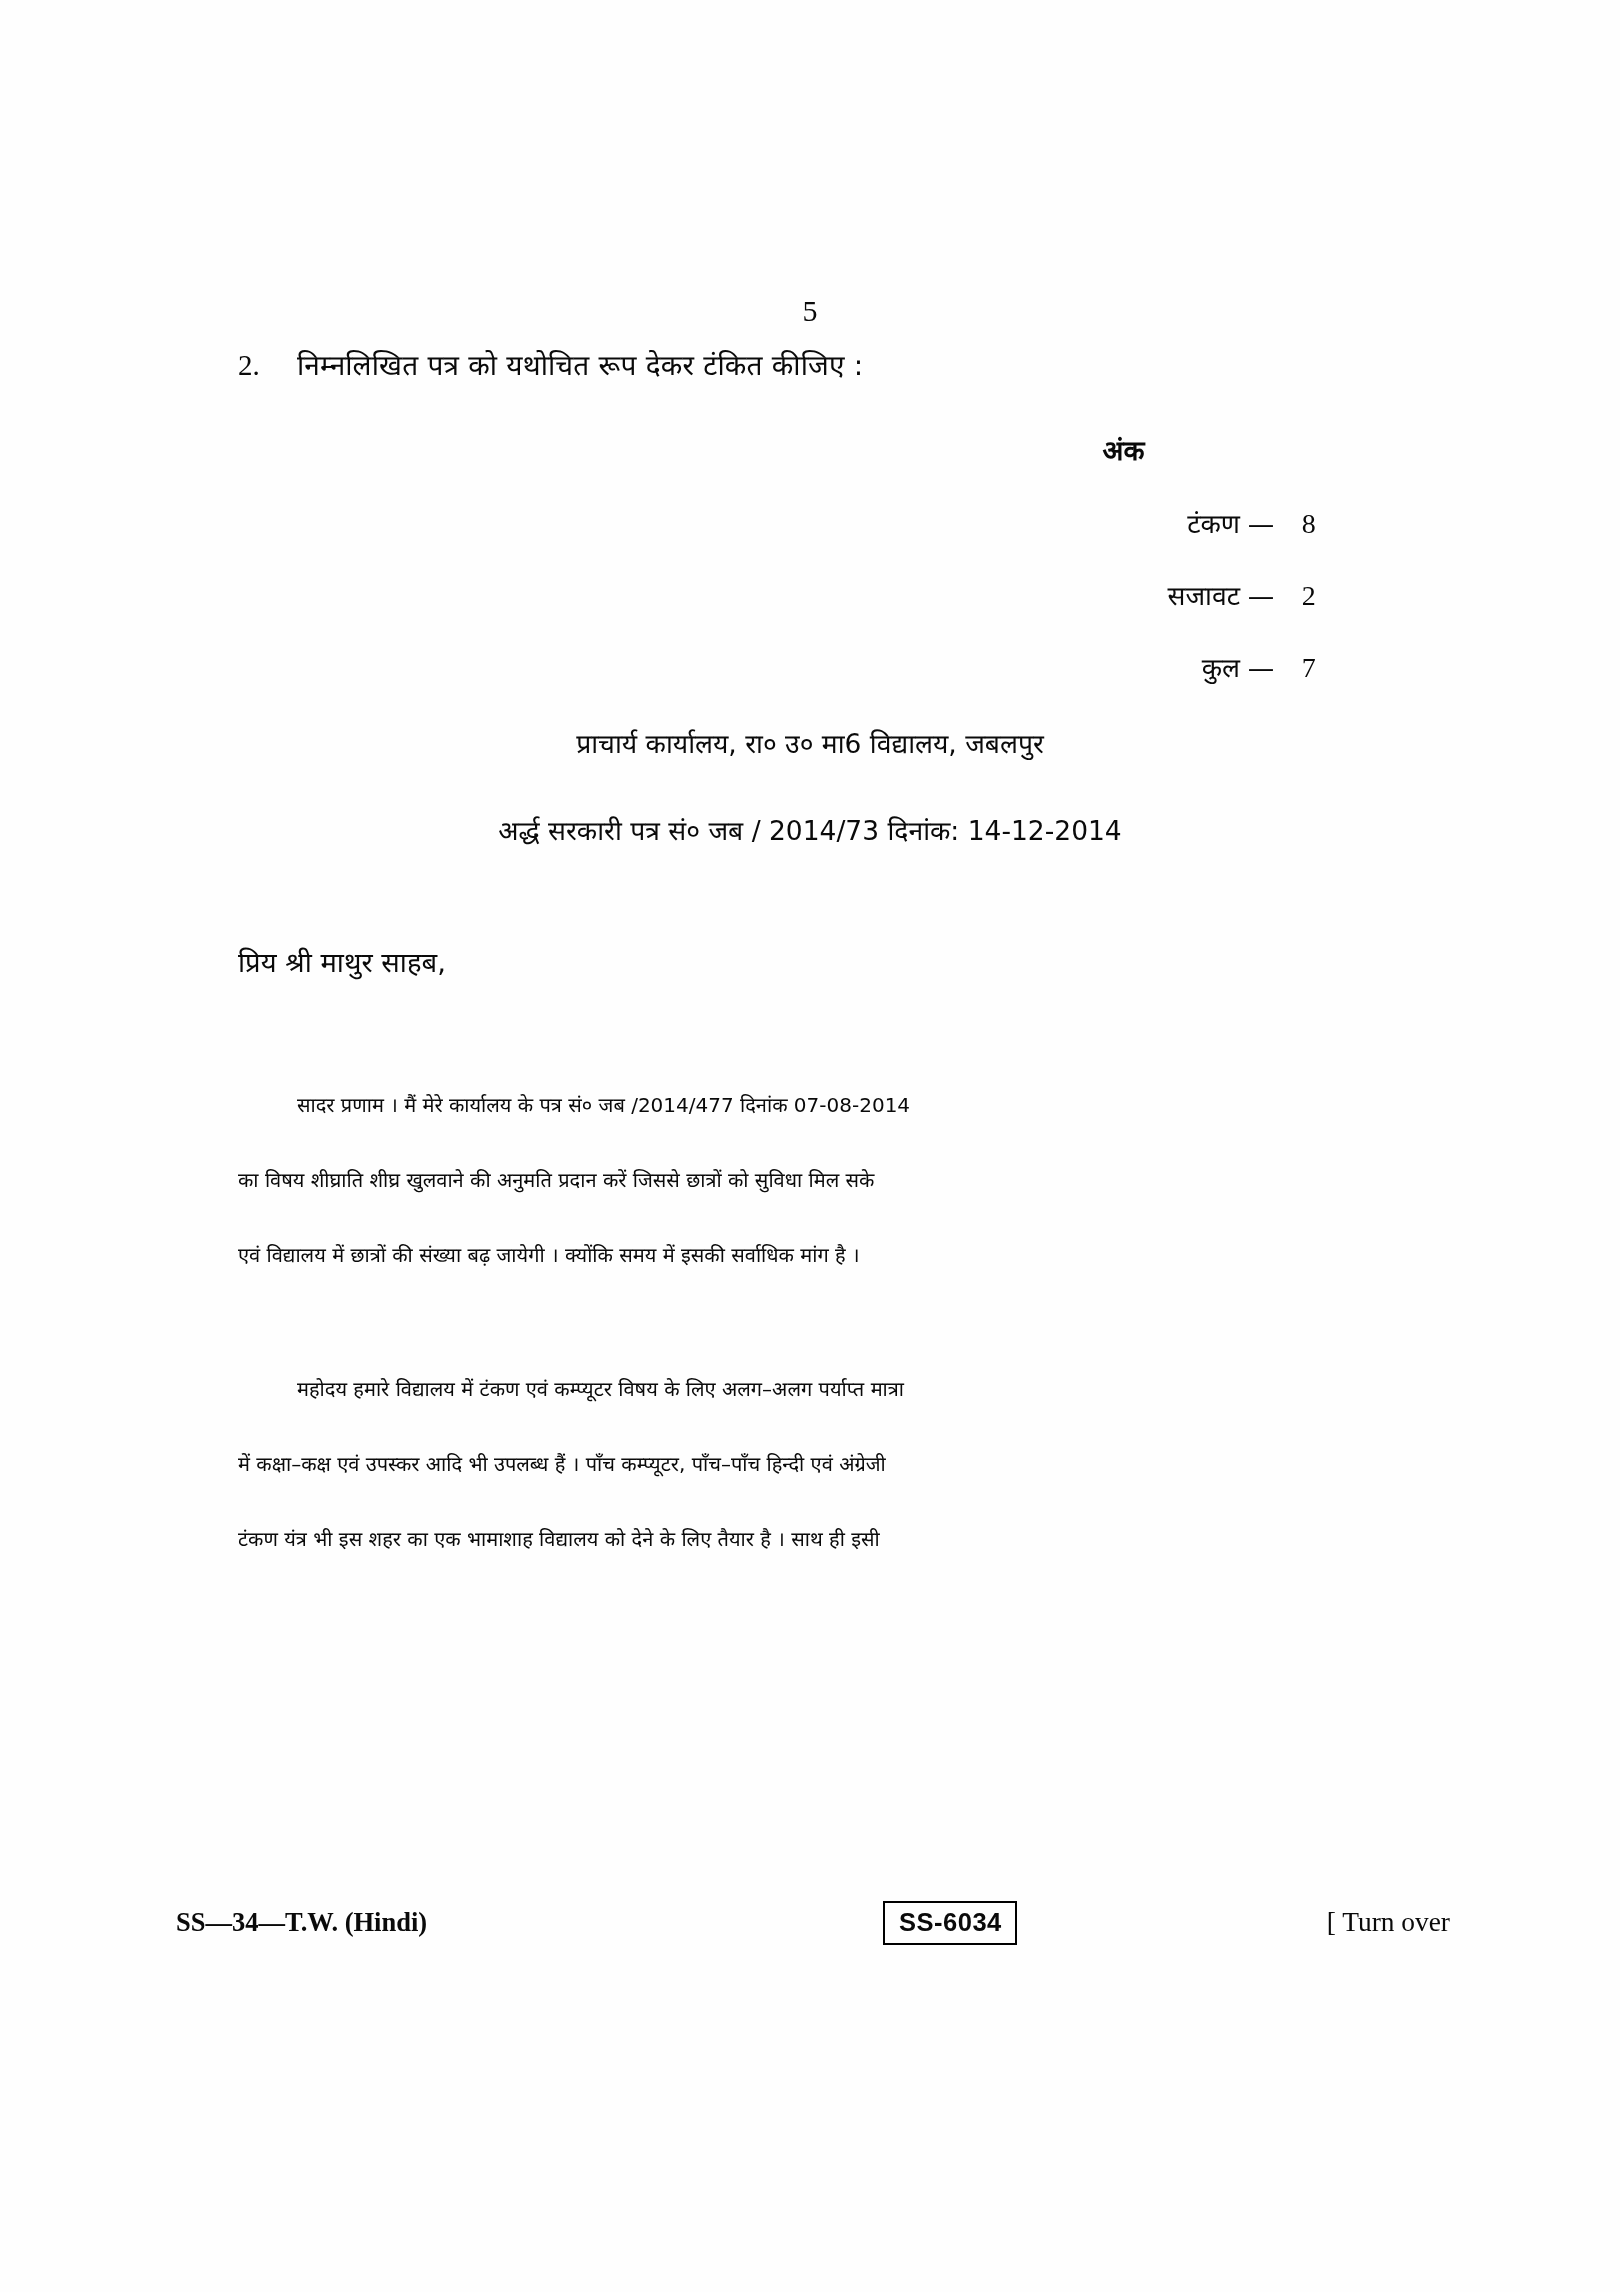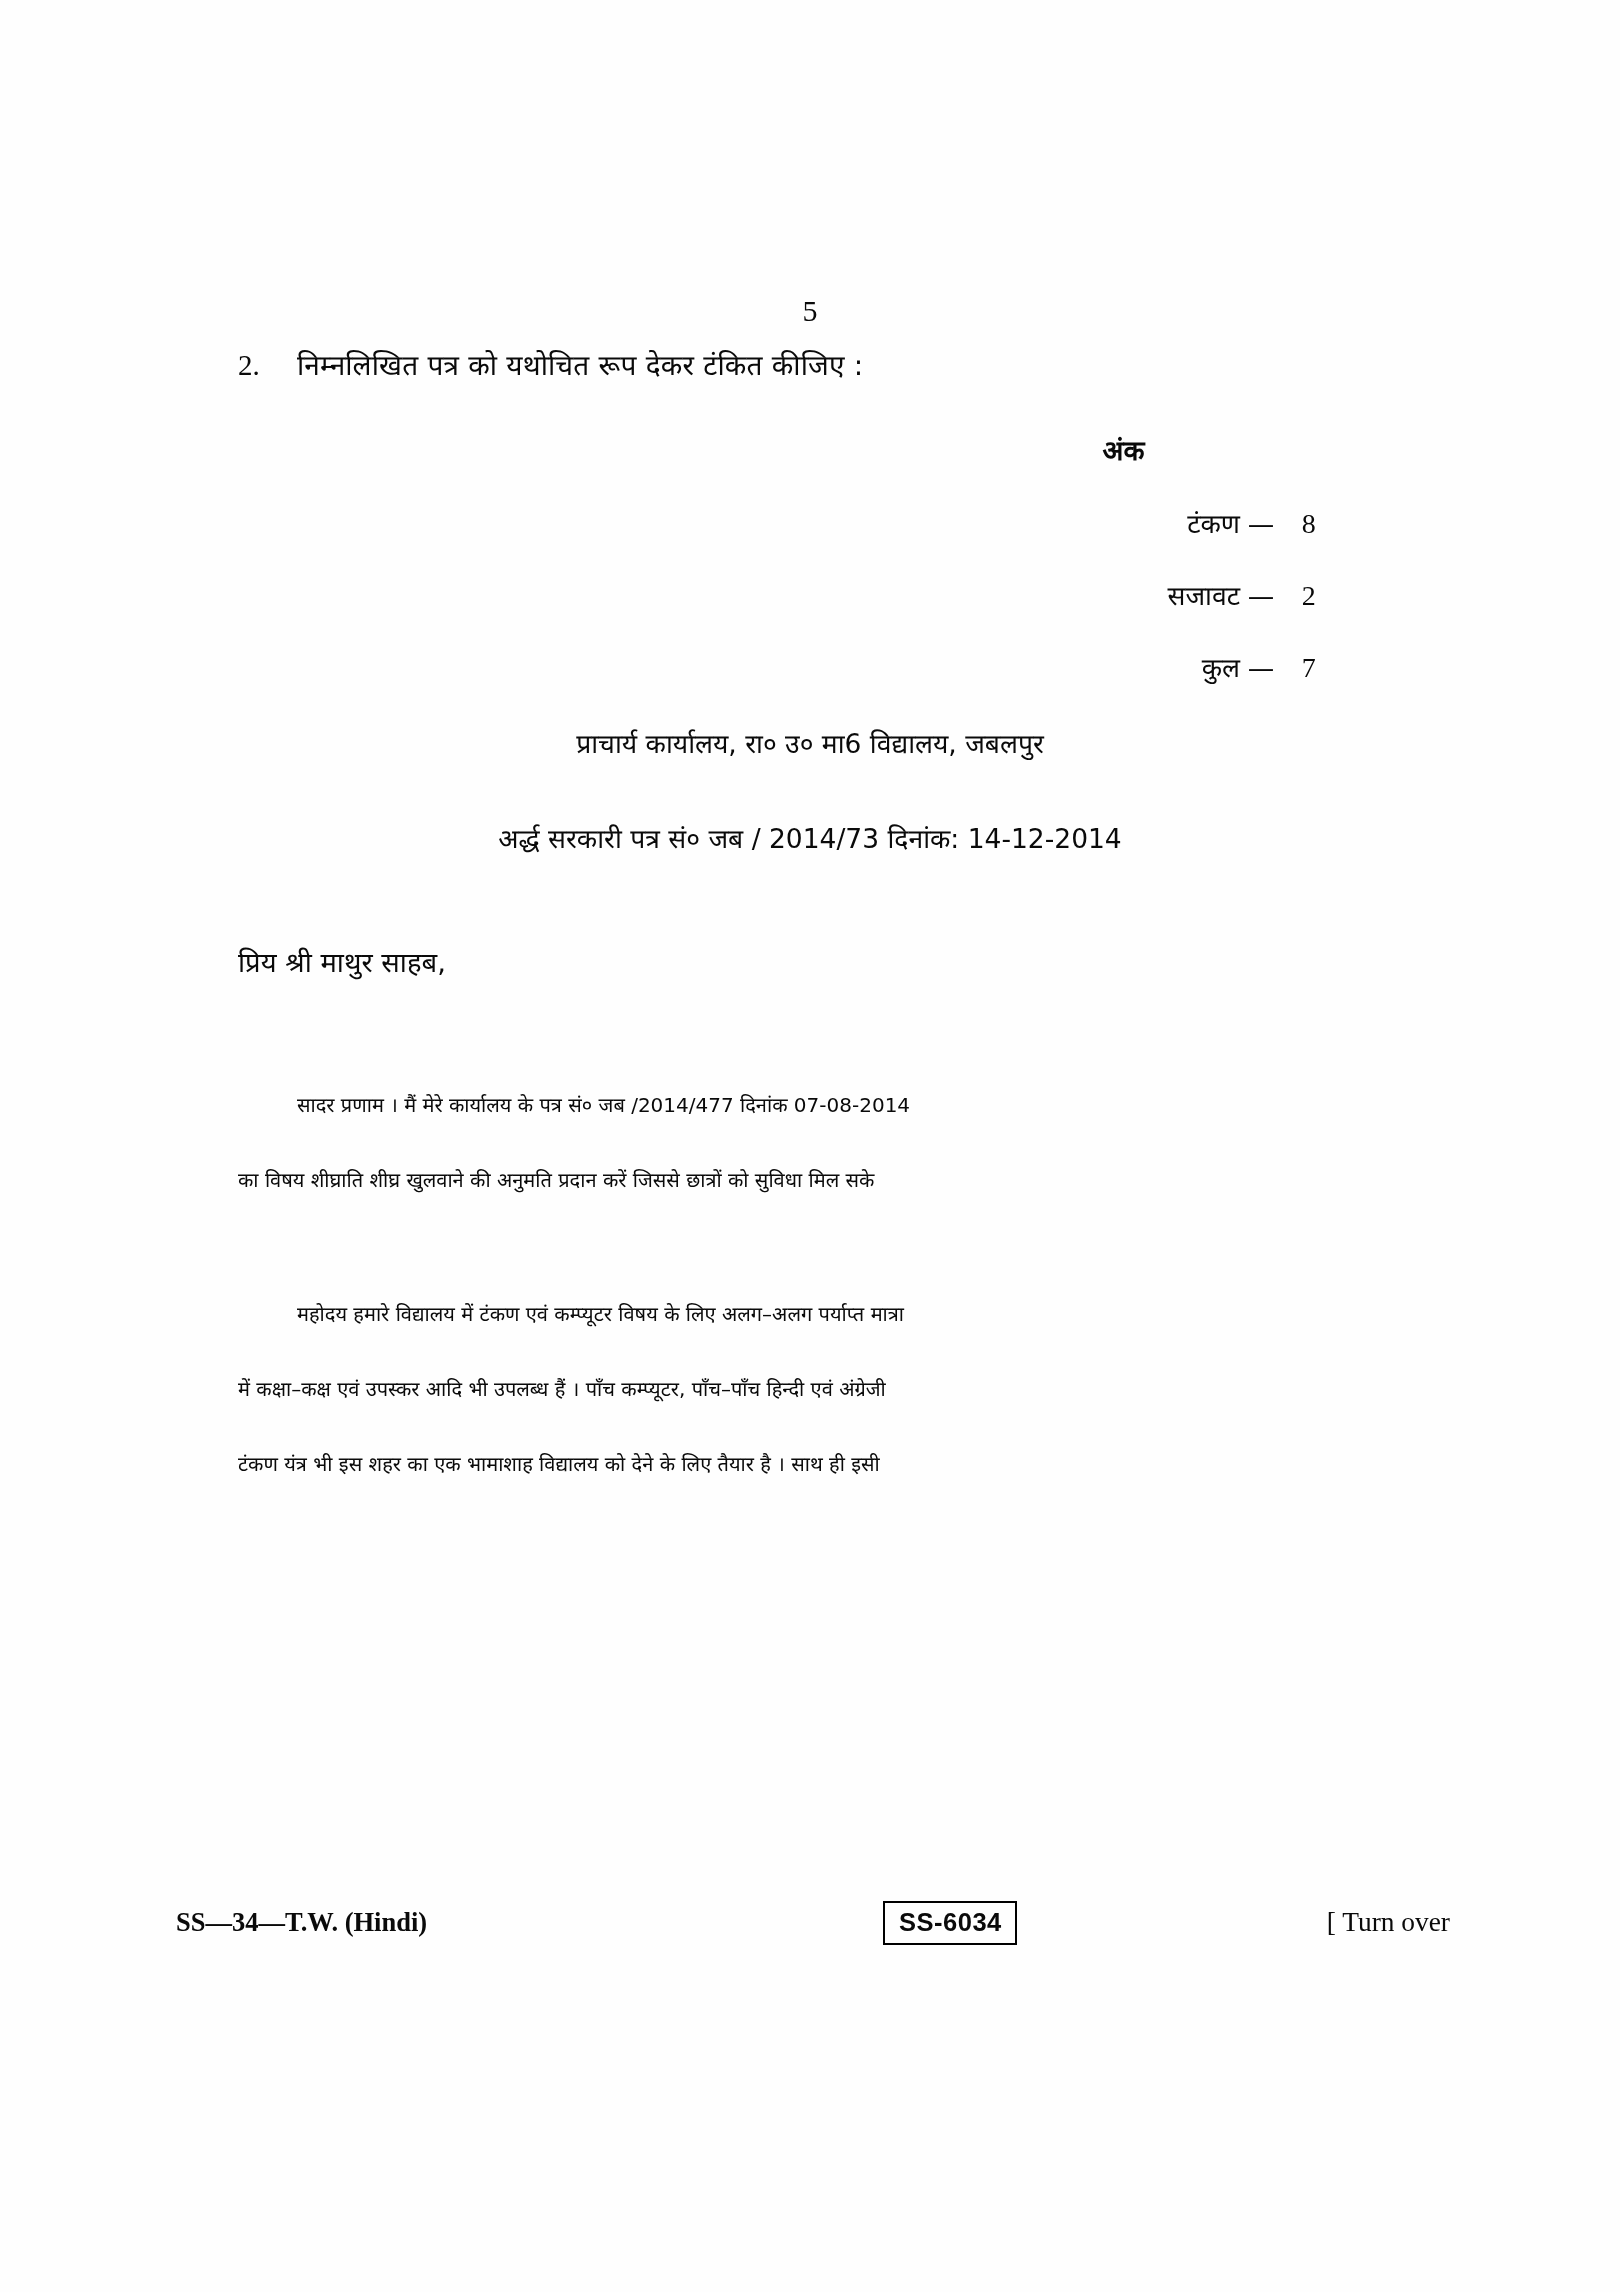--- a/index.html
+++ b/index.html
@@ -98,21 +98,20 @@
     font-family: "DejaVu Sans", "Liberation Sans", sans-serif;
   }
   .letter-ref {
     position: absolute;
     top: 812px;
     left: 0;
     width: 1620px;
     text-align: center;
     font-size: 26.5px;
     font-family: "DejaVu Sans", "Liberation Sans", sans-serif;
-    margin-top: 8px;
   }
 
   
   .salutation {
     position: absolute;
     top: 943px;
     left: 238px;
     font-size: 27.4px;
     font-family: "DejaVu Sans", "Liberation Sans", sans-serif;
   }
@@ -202,20 +201,21 @@
     </div>
   </div>
 
   <div class="letter-office">प्राचार्य कार्यालय, रा० उ० मा6 विद्यालय, जबलपुर</div>
   <div class="letter-ref">अर्द्ध सरकारी पत्र सं० जब / 2014/73 दिनांक: 14-12-2014</div>
   <div class="salutation">प्रिय श्री माथुर साहब,</div>
 
   <div class="body-block">
     <div class="body-line indent">सादर प्रणाम । मैं मेरे कार्यालय के पत्र सं० जब /2014/477 दिनांक 07-08-2014</div>
     <div class="body-line">का विषय शीघ्राति शीघ्र खुलवाने की अनुमति प्रदान करें जिससे छात्रों को सुविधा मिल सके</div>
+    <div class="body-line">एवं विद्यालय में छात्रों की संख्या बढ़ जायेगी । क्योंकि समय में इसकी सर्वाधिक मांग है ।</div>
 
     <div class="body-gap"></div>
 
     <div class="body-line indent">महोदय हमारे विद्यालय में टंकण एवं कम्प्यूटर विषय के लिए अलग–अलग पर्याप्त मात्रा</div>
     <div class="body-line">में कक्षा–कक्ष एवं उपस्कर आदि भी उपलब्ध हैं । पाँच कम्प्यूटर, पाँच–पाँच हिन्दी एवं अंग्रेजी</div>
     <div class="body-line">टंकण यंत्र भी इस शहर का एक भामाशाह विद्यालय को देने के लिए तैयार है । साथ ही इसी</div>
   </div>
 
   <div class="footer">
     <span class="footer-left">SS—34—T.W. (Hindi)</span>

